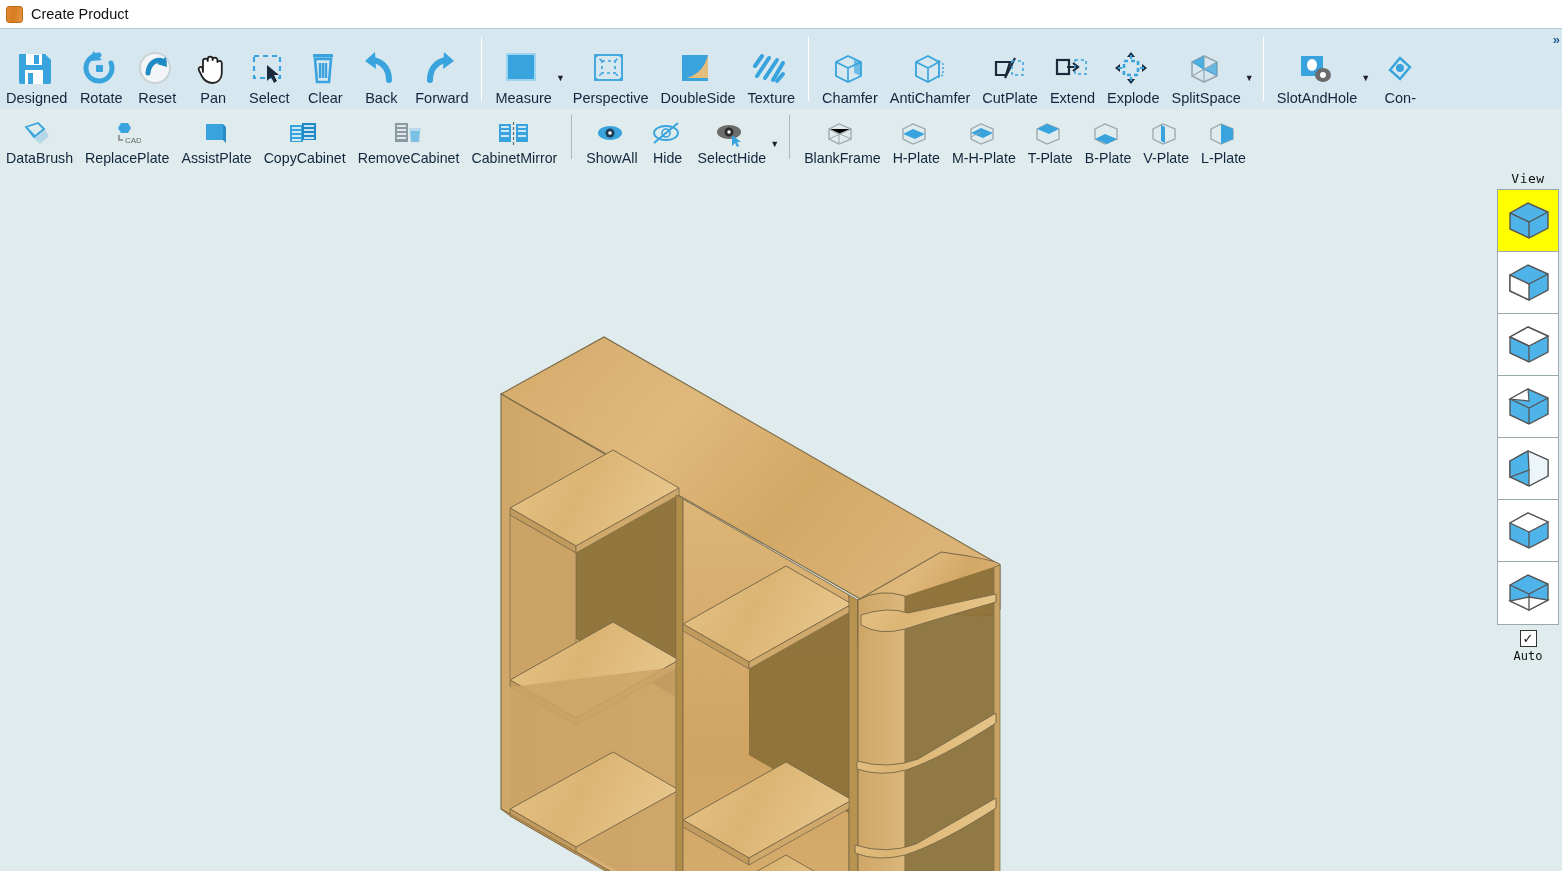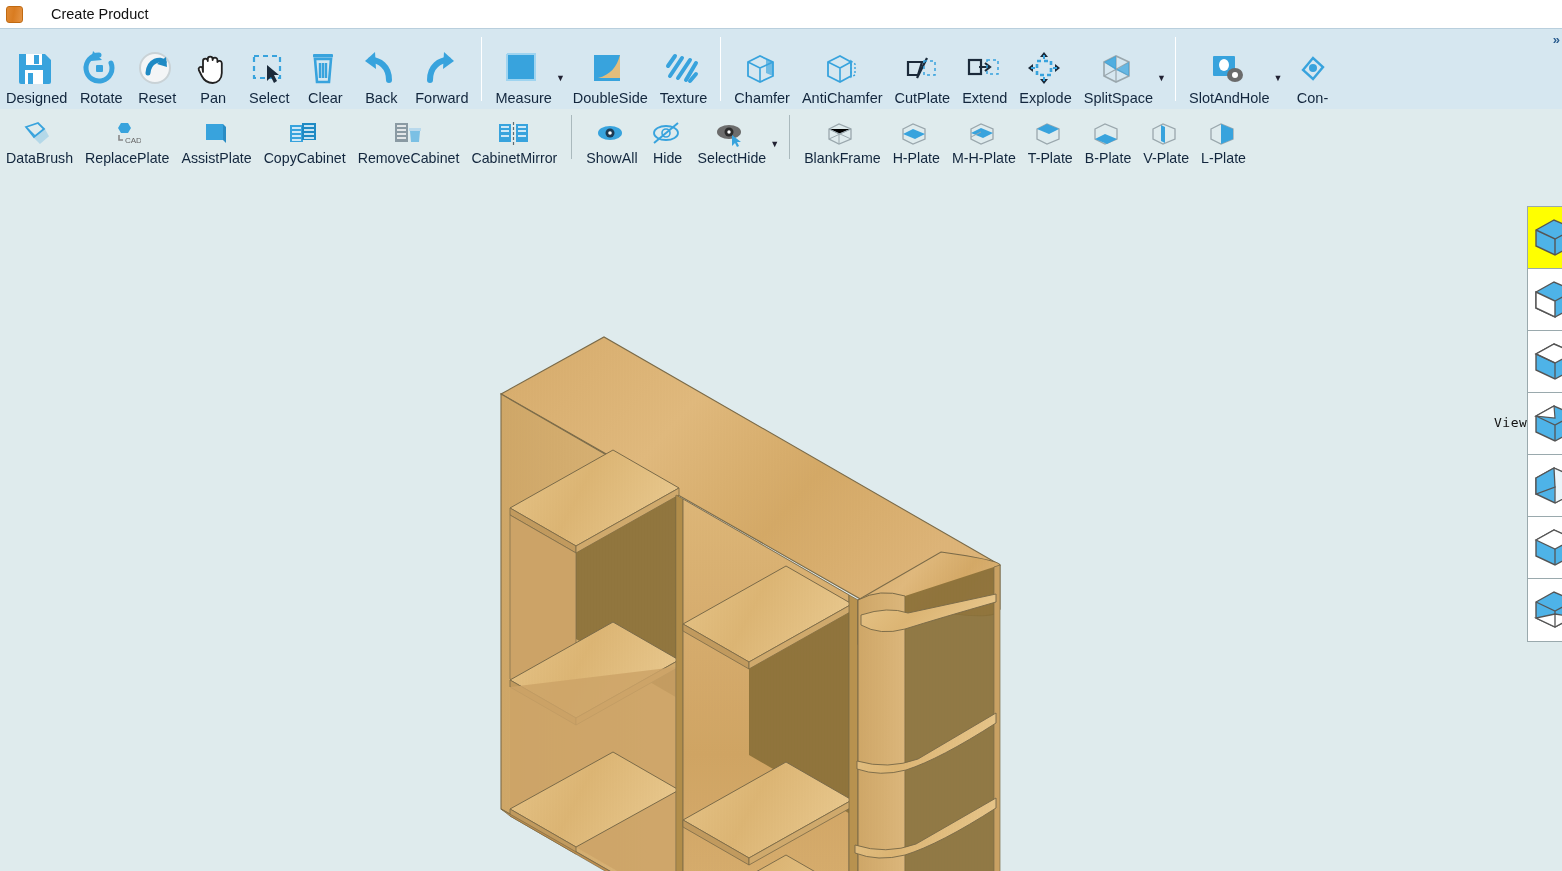--- a/index.html
+++ b/index.html
@@ -17,21 +17,20 @@
     background: #dfebed;
   }
 
   
   .titlebar {
     position: absolute; left: 0; top: 0;
     width: 1562px; height: 28px;
     background: #ffffff;
     display: flex; align-items: center;
     padding-left: 6px;
-    gap: 20px;
   }
   .title-icon {
     width: 17px; height: 17px;
     border-radius: 3px;
     background: linear-gradient(100deg,#e08a33 0%,#d97c21 45%,#e59445 100%);
     border: 1px solid #c06a12;
     margin-right: 8px;
     flex: 0 0 auto;
   }
   .title-text {
@@ -106,21 +105,21 @@
     width: 1562px; height: 702px;
     background: #dfebed;
     overflow: hidden;
   }
 
   
   .viewpanel {
     position: absolute; right: 0; top: 0;
     width: 68px; height: 508px;
     padding-top: 2px;
-    display: flex; flex-direction: row; align-items: center;
+    display: flex; flex-direction: column; align-items: center;
   }
   .view-title {
     font-family: "DejaVu Sans Mono", monospace;
     font-size: 13px; color: #111;
     margin-bottom: 3px; letter-spacing: 0.5px;
   }
   .view-list {
     width: 62px;
     border: 1px solid #9aa9ad;
     background: #f2f5f5;
@@ -244,20 +243,30 @@
         <div class="tb-btn">
           <div class="tb-ico">
             <svg width="40" height="40" viewBox="0 0 40 40">
               <rect x="6" y="7" width="26" height="24" fill="#38a3dd"></rect>
               <path d="M5 6 h29 M5 32 h29 M5 6 v27 M33 6 v27" stroke="#9fd4f0" stroke-width="2"></path>
             </svg>
           </div>
           <div class="tb-lbl">Measure</div>
         </div>
         <div class="caret">▼</div>
+        <div class="tb-btn">
+          <div class="tb-ico">
+            <svg width="40" height="40" viewBox="0 0 40 40">
+              <rect x="6" y="7" width="27" height="25" fill="none" stroke="#38a3dd" stroke-width="1.8"></rect>
+              <rect x="13" y="13" width="13" height="12" fill="none" stroke="#38a3dd" stroke-width="1.6" stroke-dasharray="3,3"></rect>
+              <path d="M6 7 L13 13 M33 7 L26 13 M6 32 L13 25 M33 32 L26 25" stroke="#38a3dd" stroke-width="1.4" stroke-dasharray="3,3"></path>
+            </svg>
+          </div>
+          <div class="tb-lbl">Perspective</div>
+        </div>
         <div class="tb-btn">
           <div class="tb-ico">
             <svg width="40" height="40" viewBox="0 0 40 40">
               <path d="M6 7 h26 v26 H6 Z" fill="#38a3dd"></path>
               <path d="M32 7 L32 30 L10 30 C22 27 29 19 32 7 Z" fill="#e3bd7c"></path>
             </svg>
           </div>
           <div class="tb-lbl">DoubleSide</div>
         </div>
         <div class="tb-btn">

